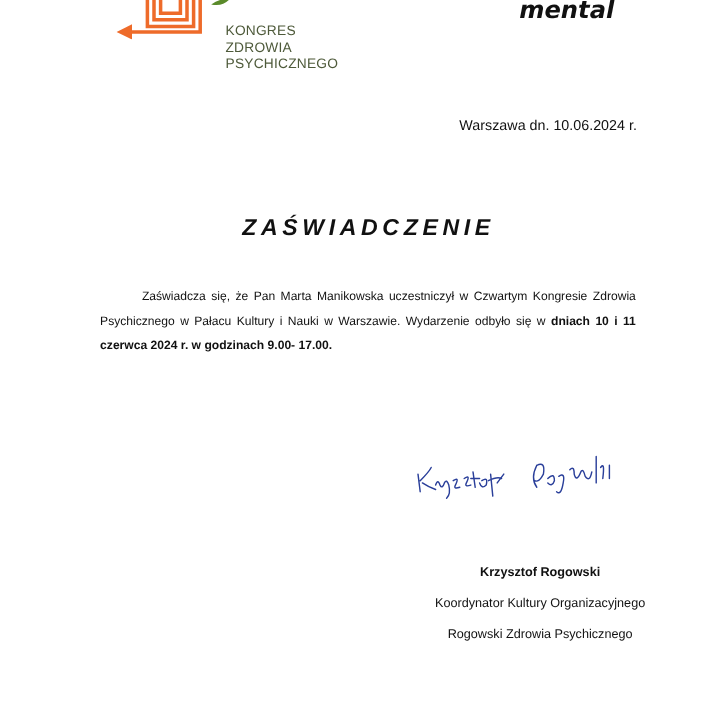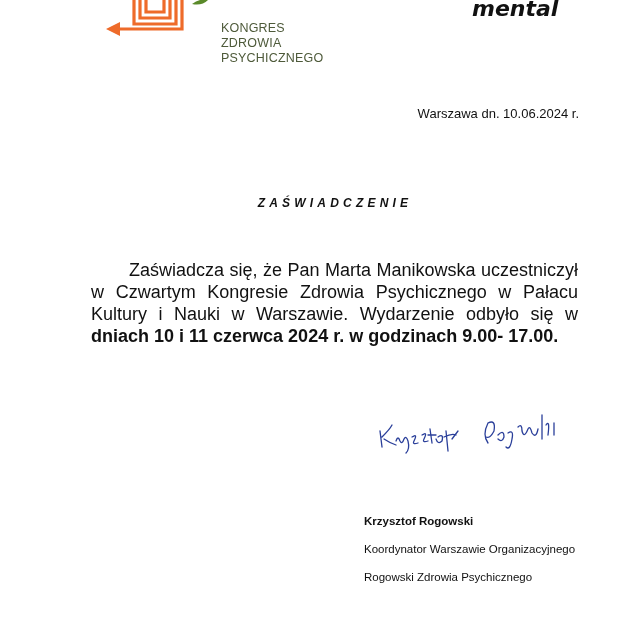--- a/index.html
+++ b/index.html
@@ -3,40 +3,40 @@
   <meta charset="utf-8">
   <style>
     html, body { margin: 0; padding: 0; }
     body {
       width: 640px; height: 640px; background: #ffffff; position: relative; overflow: hidden;
       font-family: "Liberation Sans", "DejaVu Sans", sans-serif; color: #1a1a1a;
     }
     .logo { position: absolute; left: 104px; top: 0; width: 110px; height: 36px; }
     .logo-text {
       position: absolute; left: 205px; top: 21px; font-size: 12.5px; line-height: 15px;
-      color: #4e5a3a; letter-spacing: 0.2px; margin-left: 16px;
+      color: #4e5a3a; letter-spacing: 0.2px;
     }
     .mental { position: absolute; left: 470px; top: -4px; width: 108px; height: 28px; }
     .date {
       position: absolute; right: 61px; top: 106px; font-size: 13px; color: #111;
     }
     .title {
       position: absolute; left: 0; width: 640px; top: 196px; text-align: center;
-      font-size: 12px; font-weight: bold; font-style: italic; letter-spacing: 4.2px; color: #111;
+      font-size: 21px; font-weight: bold; font-style: italic; letter-spacing: 4.2px; color: #111;
       padding-left: 30px; box-sizing: border-box;
     }
     .body-text {
       position: absolute; left: 91px; top: 259px; width: 487px;
-      font-size: 18px; line-height: 22px; text-align: justify; color: #111;
+      font-size: 11px; line-height: 22px; text-align: justify; color: #111;
     }
     .body-text p { margin: 0; text-indent: 38px; }
     .body-text b { font-weight: bold; }
     .signature { position: absolute; left: 372px; top: 385px; width: 200px; height: 70px; }
     .signer {
-      position: absolute; left: 364px; width: 230px; text-align: left; font-size: 11.5px; color: #111;
+      position: absolute; left: 376px; width: 230px; text-align: center; font-size: 11.5px; color: #111;
     }
     .signer-name { top: 515px; font-weight: bold; }
     .signer-role { top: 543px; }
     .signer-org { top: 571px; }
   </style>
 </head>
 <body>
 
 <svg class="logo" viewBox="0 0 110 36">
   <g fill="none" stroke="#ee6b2a" stroke-width="3.2">
@@ -74,14 +74,14 @@
     <path d="M58 44 L60 58 M56 50 L64 50 M66 52 Q72 48 70 56 Q66 60 64 54"></path>
     <path d="M74 46 L76 66 M72 52 Q80 48 84 50 M80 54 L86 46"></path>
     <path d="M116 38 Q110 50 116 58 M116 38 Q124 34 122 46 Q118 54 114 52"></path>
     <path d="M126 50 Q132 44 132 52 Q130 58 126 54 M136 48 Q142 44 140 54 Q138 66 134 62"></path>
     <path d="M146 42 Q150 38 150 46 Q152 54 156 44 Q158 40 160 48 Q164 54 166 44"></path>
     <path d="M170 30 L170 54 M174 40 Q178 34 176 50 M182 38 L182 50"></path>
   </g>
 </svg>
 
 <div class="signer signer-name">Krzysztof Rogowski</div>
-<div class="signer signer-role">Koordynator Warszawie Organizacyjnego</div>
+<div class="signer signer-role">Koordynator Kultury Organizacyjnego</div>
 <div class="signer signer-org">Rogowski Zdrowia Psychicznego</div>
 
 </body></html>

